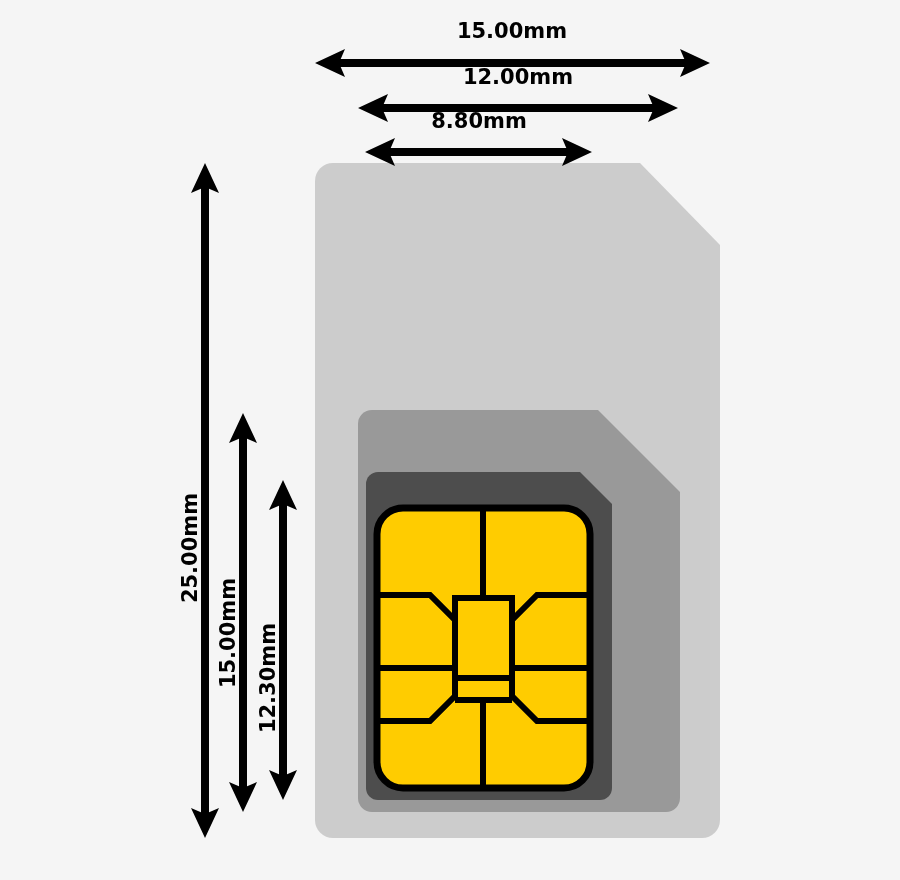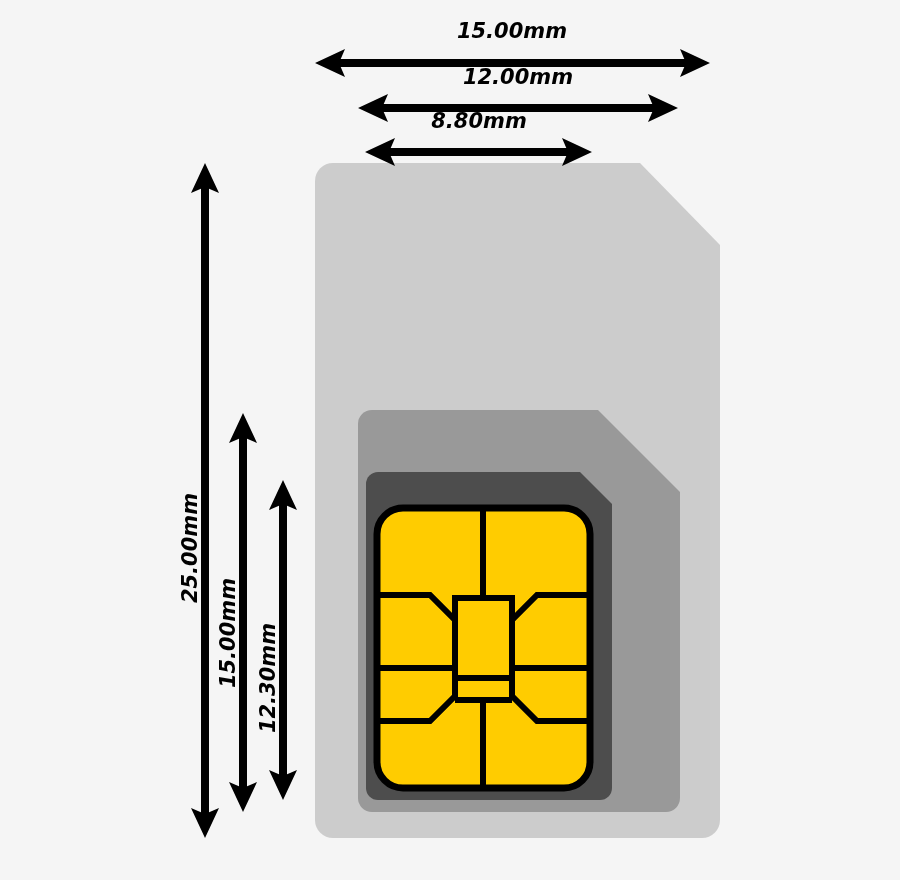--- a/index.html
+++ b/index.html
@@ -13,21 +13,20 @@
     font-family: "DejaVu Sans", sans-serif;
     overflow: hidden;
     position: relative;
   }
   #stage {
     position: absolute;
     left: 0;
     top: 0;
     width: 900px;
     height: 880px;
-    font-style: italic;
   }
   #stage > svg {
     position: absolute;
     left: 0;
     top: 0;
     display: block;
   }
   .dim-label {
     font-family: "DejaVu Sans", sans-serif;
     font-weight: bold;

